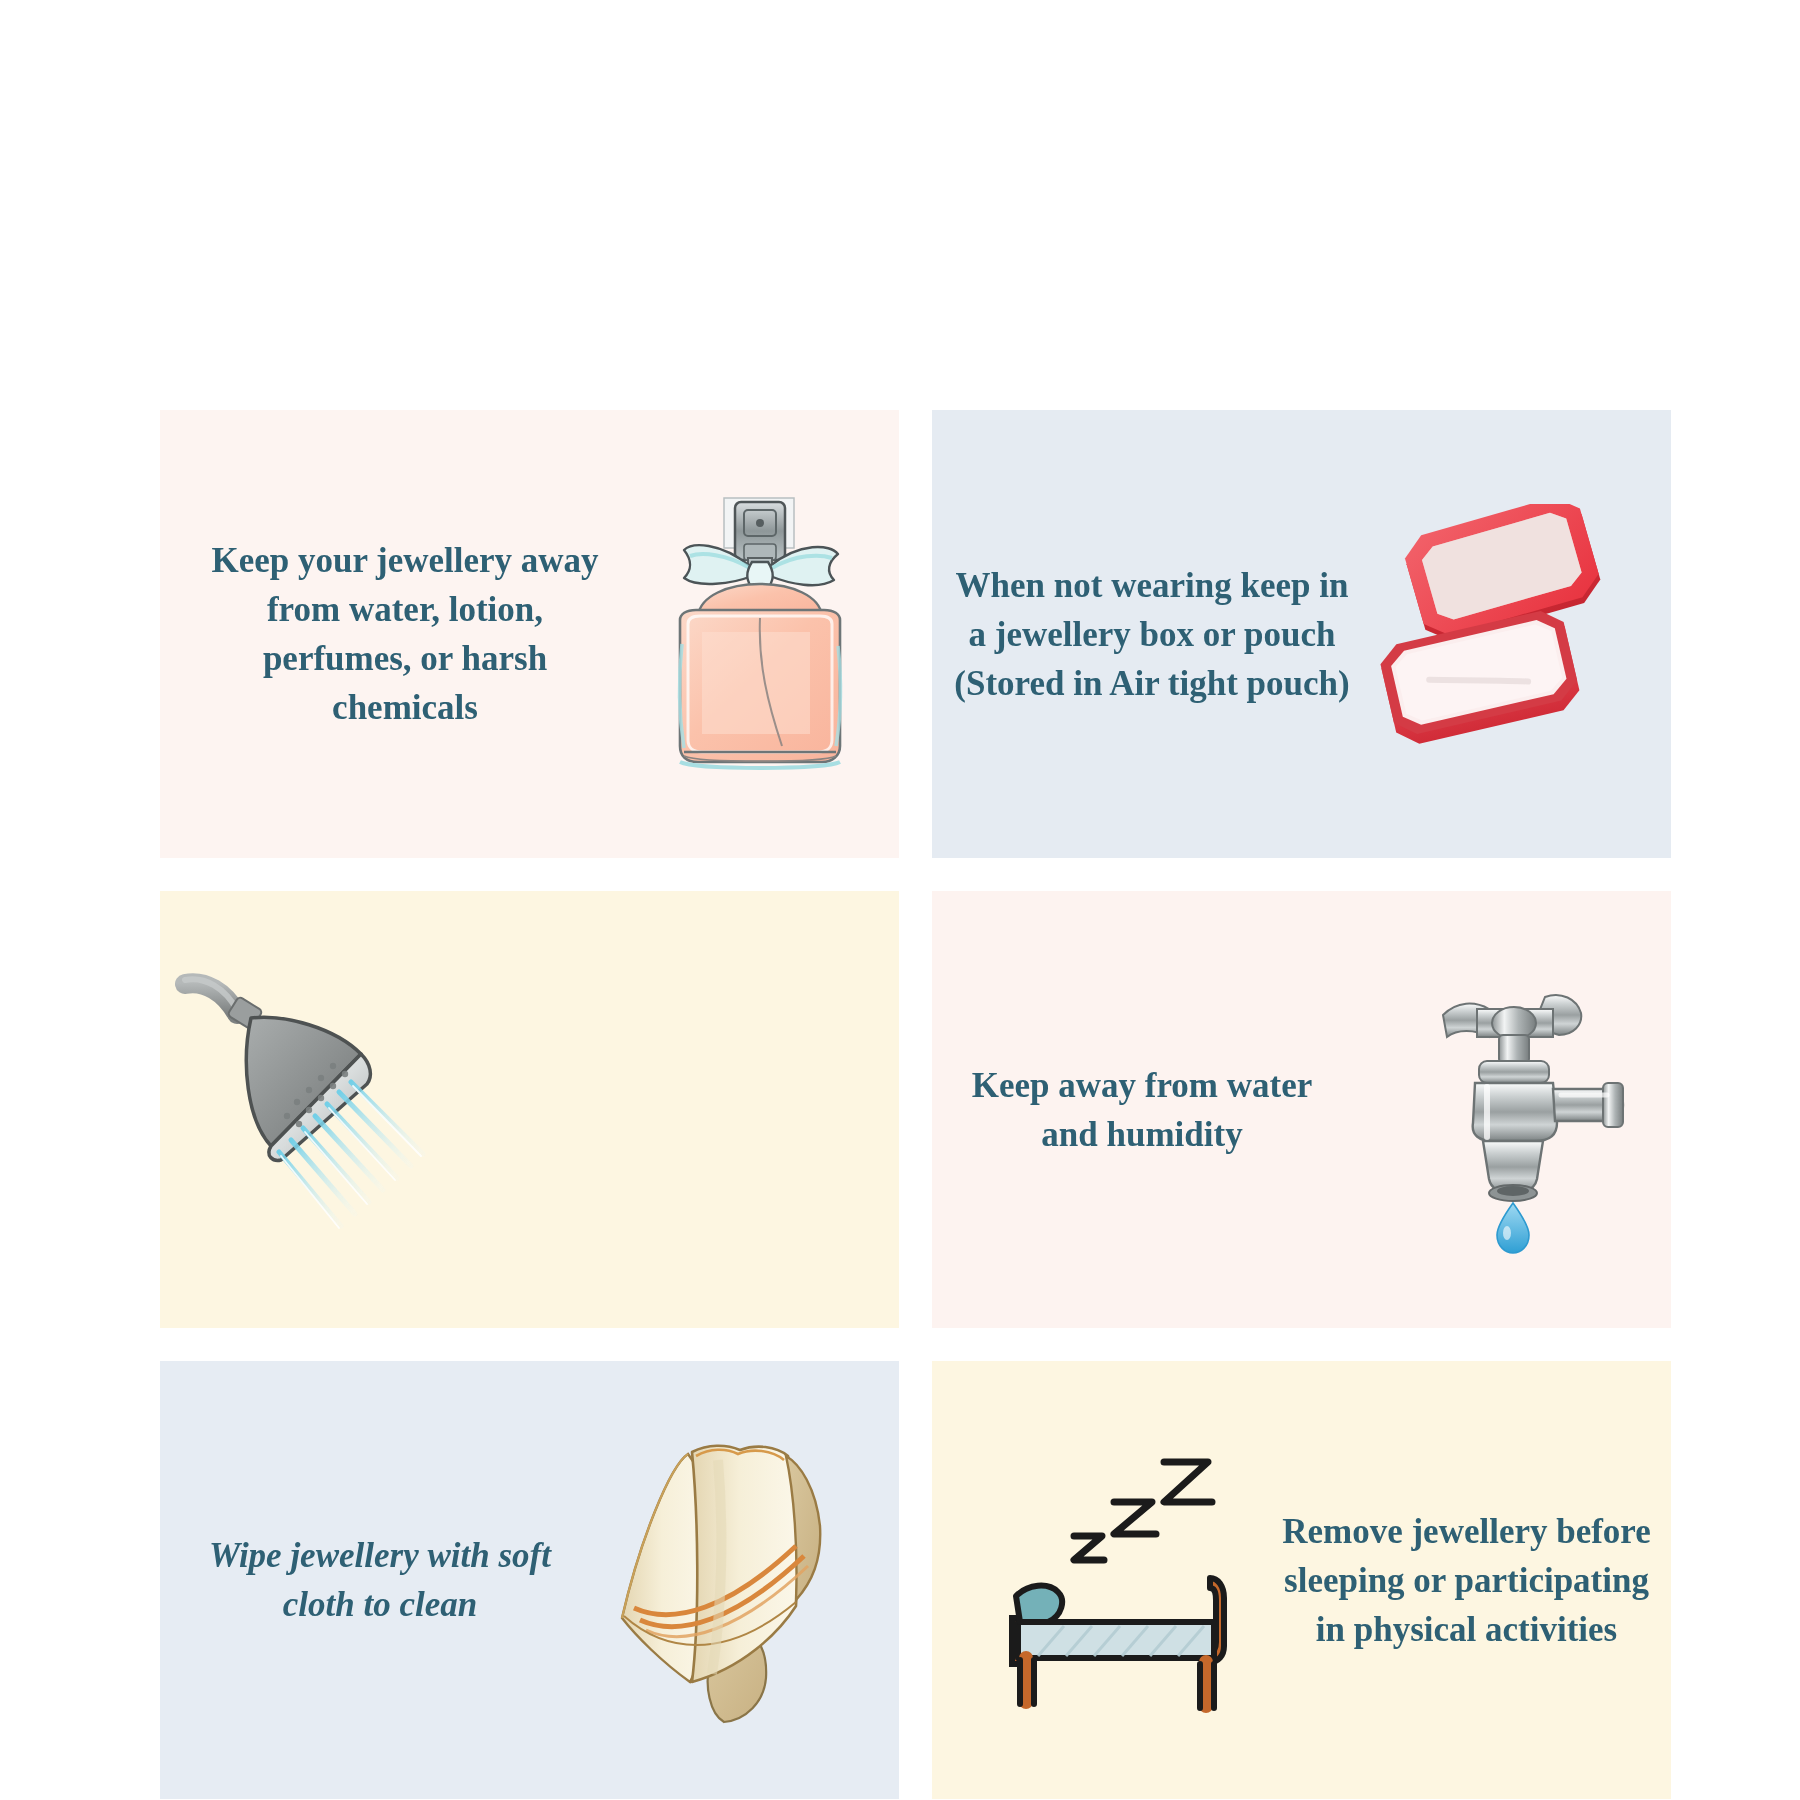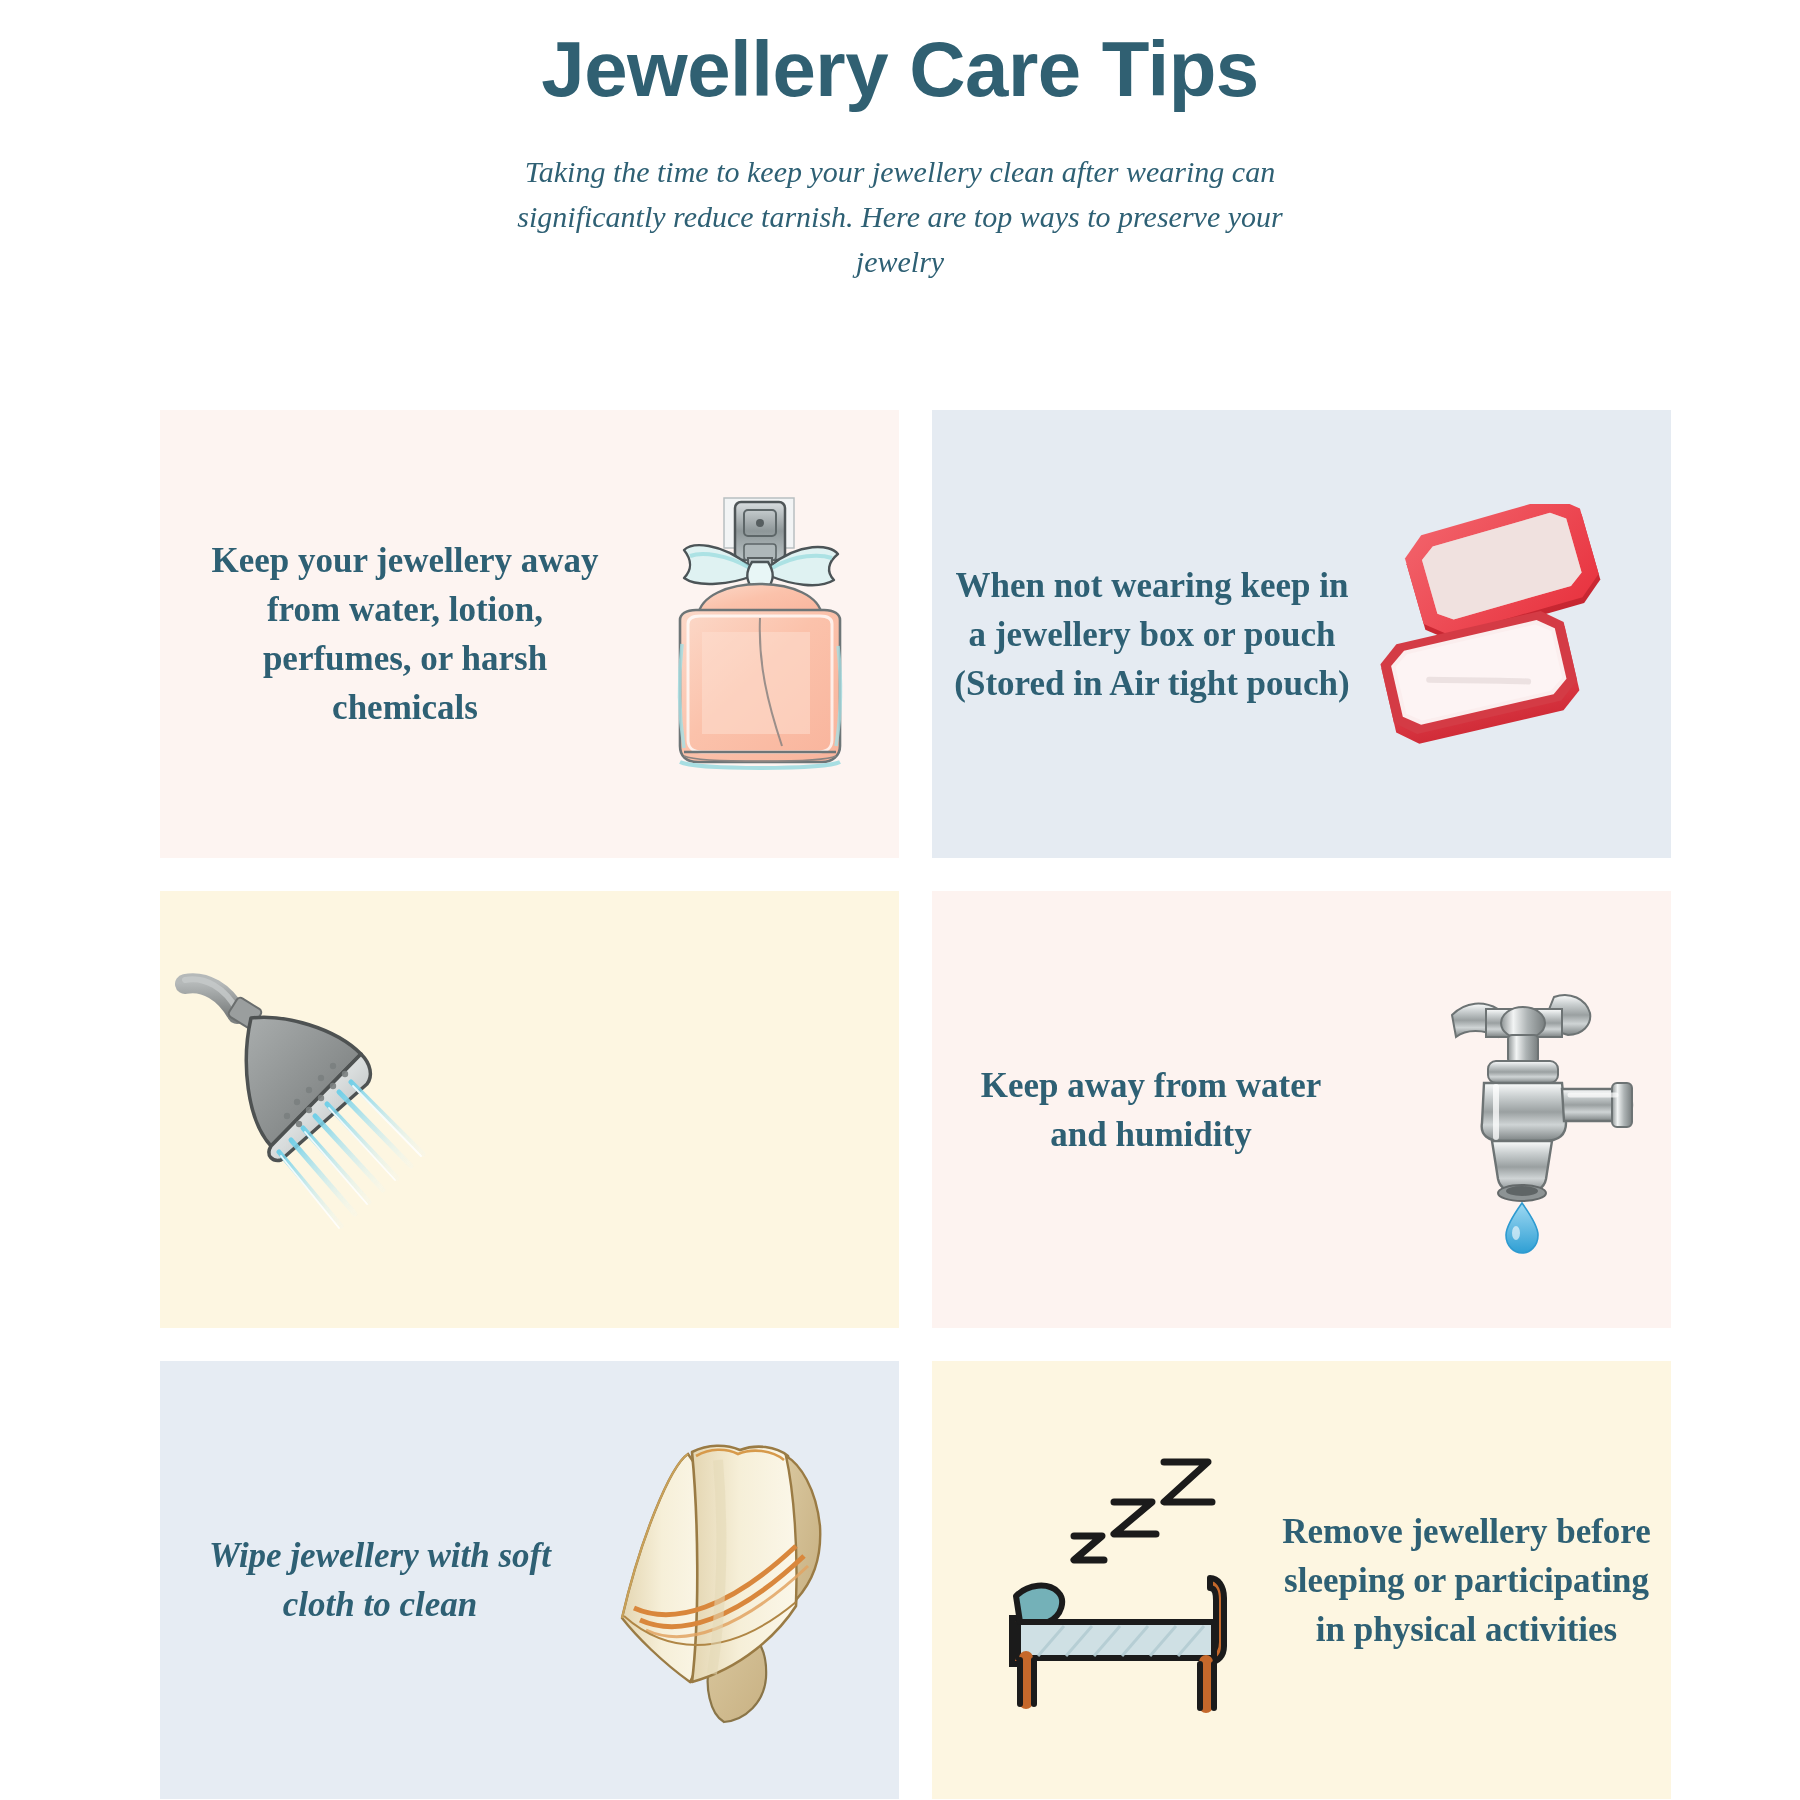--- a/index.html
+++ b/index.html
@@ -64,41 +64,37 @@
   .c1 .art { width: 270px; }
 
   .c2 { background: #e5ebf2; }
   .c2 .txt { width: 400px; margin-left: 20px; }
   .c2 .art { width: 300px; }
 
   .c3 { background: #fdf6e1; }
   .c3 .art { width: 300px; }
   .c3 .txt { width: 400px; }
 
-  .c4 { background: #fdf3f0; justify-content: flex-end; }
+  .c4 { background: #fdf3f0; }
   .c4 .txt { width: 400px; margin-left: 10px; }
   .c4 .art { width: 320px; }
 
   .c5 { background: #e6ecf3; font-style: italic; }
   .c5 .txt { width: 400px; margin-left: 20px; }
   .c5 .art { width: 300px; }
 
   .c6 { background: #fdf6e1; justify-content: center; }
   .c6 .art { width: 300px; margin-left: 30px; }
   .c6 .txt { width: 380px; }
 </style>
 </head>
 <body>
 
 <div class="page">
 
-  <div class="header">
-    <div class="title">Jewellery Care Tips</div>
-    <div class="subtitle">Taking the time to keep your jewellery clean after wearing can significantly reduce tarnish. Here are top ways to preserve your jewelry</div>
-  </div>
 
   <div class="grid">
 
     <div class="card c1">
       <div class="txt">Keep your jewellery away from water, lotion, perfumes, or harsh chemicals</div>
       <div class="art">
         <svg width="230" height="300" viewBox="0 0 230 300">
           <defs>
             <linearGradient id="pfbody" x1="0" y1="0" x2="1" y2="1">
               <stop offset="0%" stop-color="#fcd9c9"></stop>

